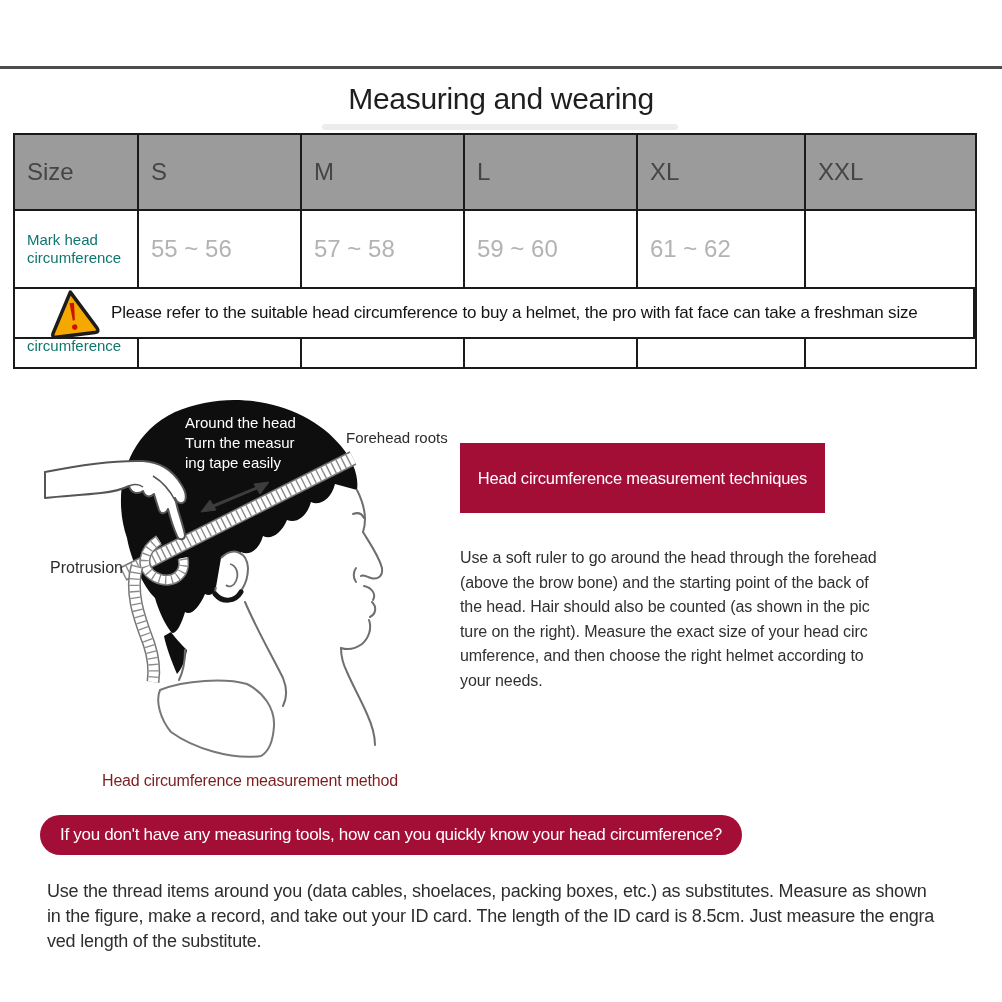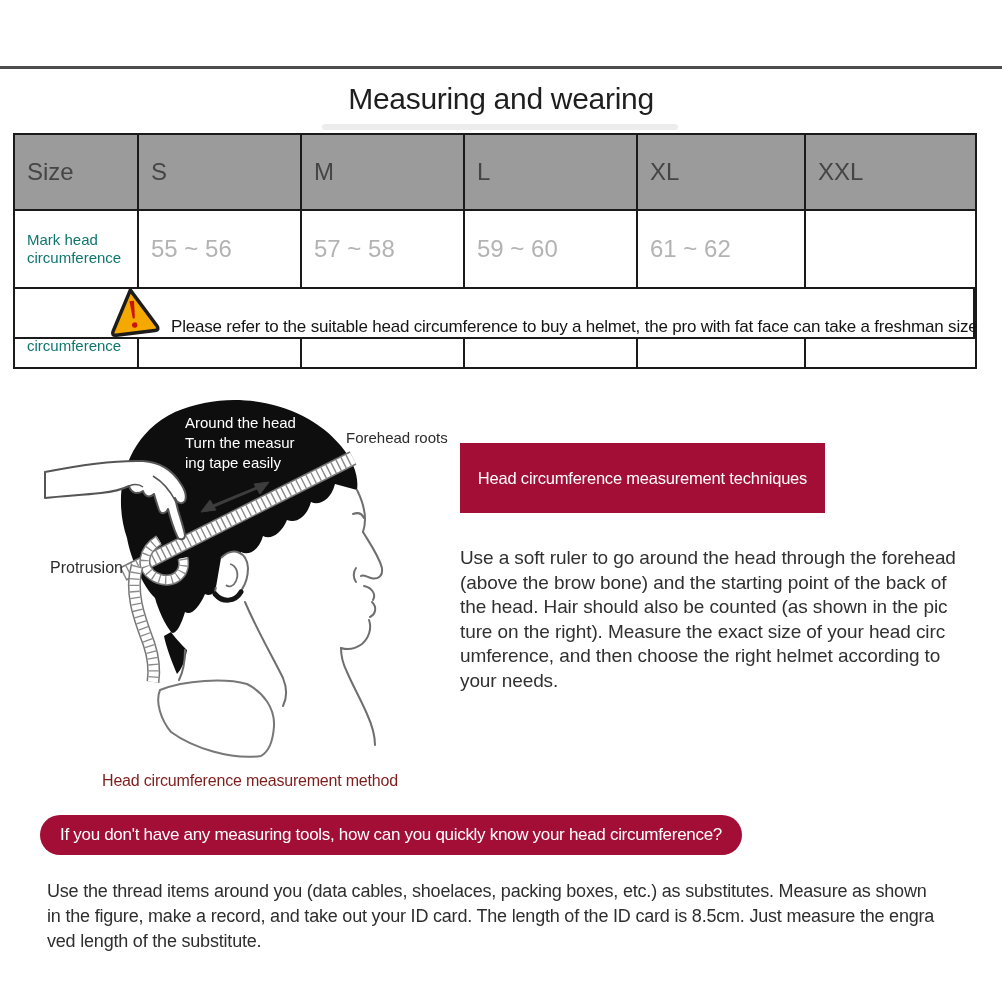--- a/index.html
+++ b/index.html
@@ -31,21 +31,21 @@
   .size-table tr.head th{
     height:50px;background:var(--table_header_bg);color:#454545;font-size:24px;font-weight:400;
   }
   .size-table tr.vals td{height:52px;}
   .rowlabel{font-size:15px;color:#0f766e;line-height:18px;white-space:pre-line;font-weight:400;}
   .muted-val{font-size:24px;color:var(--muted_value);font-weight:400;}
   .bold-val{font-size:24px;color:#0d0d0d;font-weight:700;}
   .table-note{
     position:absolute;left:13px;top:287px;width:962px;height:52px;box-sizing:border-box;
     border:2px solid var(--table_border);background:#fff;
-    display:flex;align-items:flex-end;padding-left:92px;
+    display:flex;align-items:center;padding-left:32px;
   }
   .warn-svg{width:52px;height:50px;flex:0 0 auto;transform:rotate(-7deg);margin-top:2px;}
   .note-text{font-size:17px;color:#141414;margin-left:12px;white-space:nowrap;letter-spacing:-0.2px;}
   
   .figure{position:absolute;left:35px;top:388px;width:430px;height:415px;}
   .fig-svg{position:absolute;left:0;top:0;}
   .hair-hint{
     position:absolute;left:150px;top:25px;width:130px;color:#ffffff;
     font-size:15px;line-height:20px;white-space:pre-line;
   }
@@ -56,21 +56,21 @@
     position:absolute;left:0;top:384px;width:430px;text-align:center;
     font-size:16px;color:#7f1d1d;white-space:nowrap;letter-spacing:-0.2px;
   }
   
   .tech-heading{
     position:absolute;left:460px;top:443px;width:365px;height:70px;background:var(--accent);
     display:flex;align-items:center;justify-content:center;
   }
   .tech-heading span{color:#ffffff;font-size:16.5px;white-space:nowrap;letter-spacing:-0.2px;}
   .tech-body{
-    position:absolute;left:460px;top:546px;font-size:19px;line-height:24.5px;color:#303030;
+    position:absolute;left:460px;top:546px;font-size:16px;line-height:24.5px;color:#303030;
     white-space:pre;letter-spacing:-0.1px;
   }
   
   .pill{
     position:absolute;left:40px;top:815px;width:702px;height:40px;border-radius:21px;
     background:var(--accent);display:flex;align-items:center;justify-content:center;
   }
   .pill span{color:#fff;font-size:17px;white-space:nowrap;letter-spacing:-0.3px;}
   .bottom-text{
     position:absolute;left:47px;top:879px;font-size:18px;line-height:25px;color:#2e2e2e;

